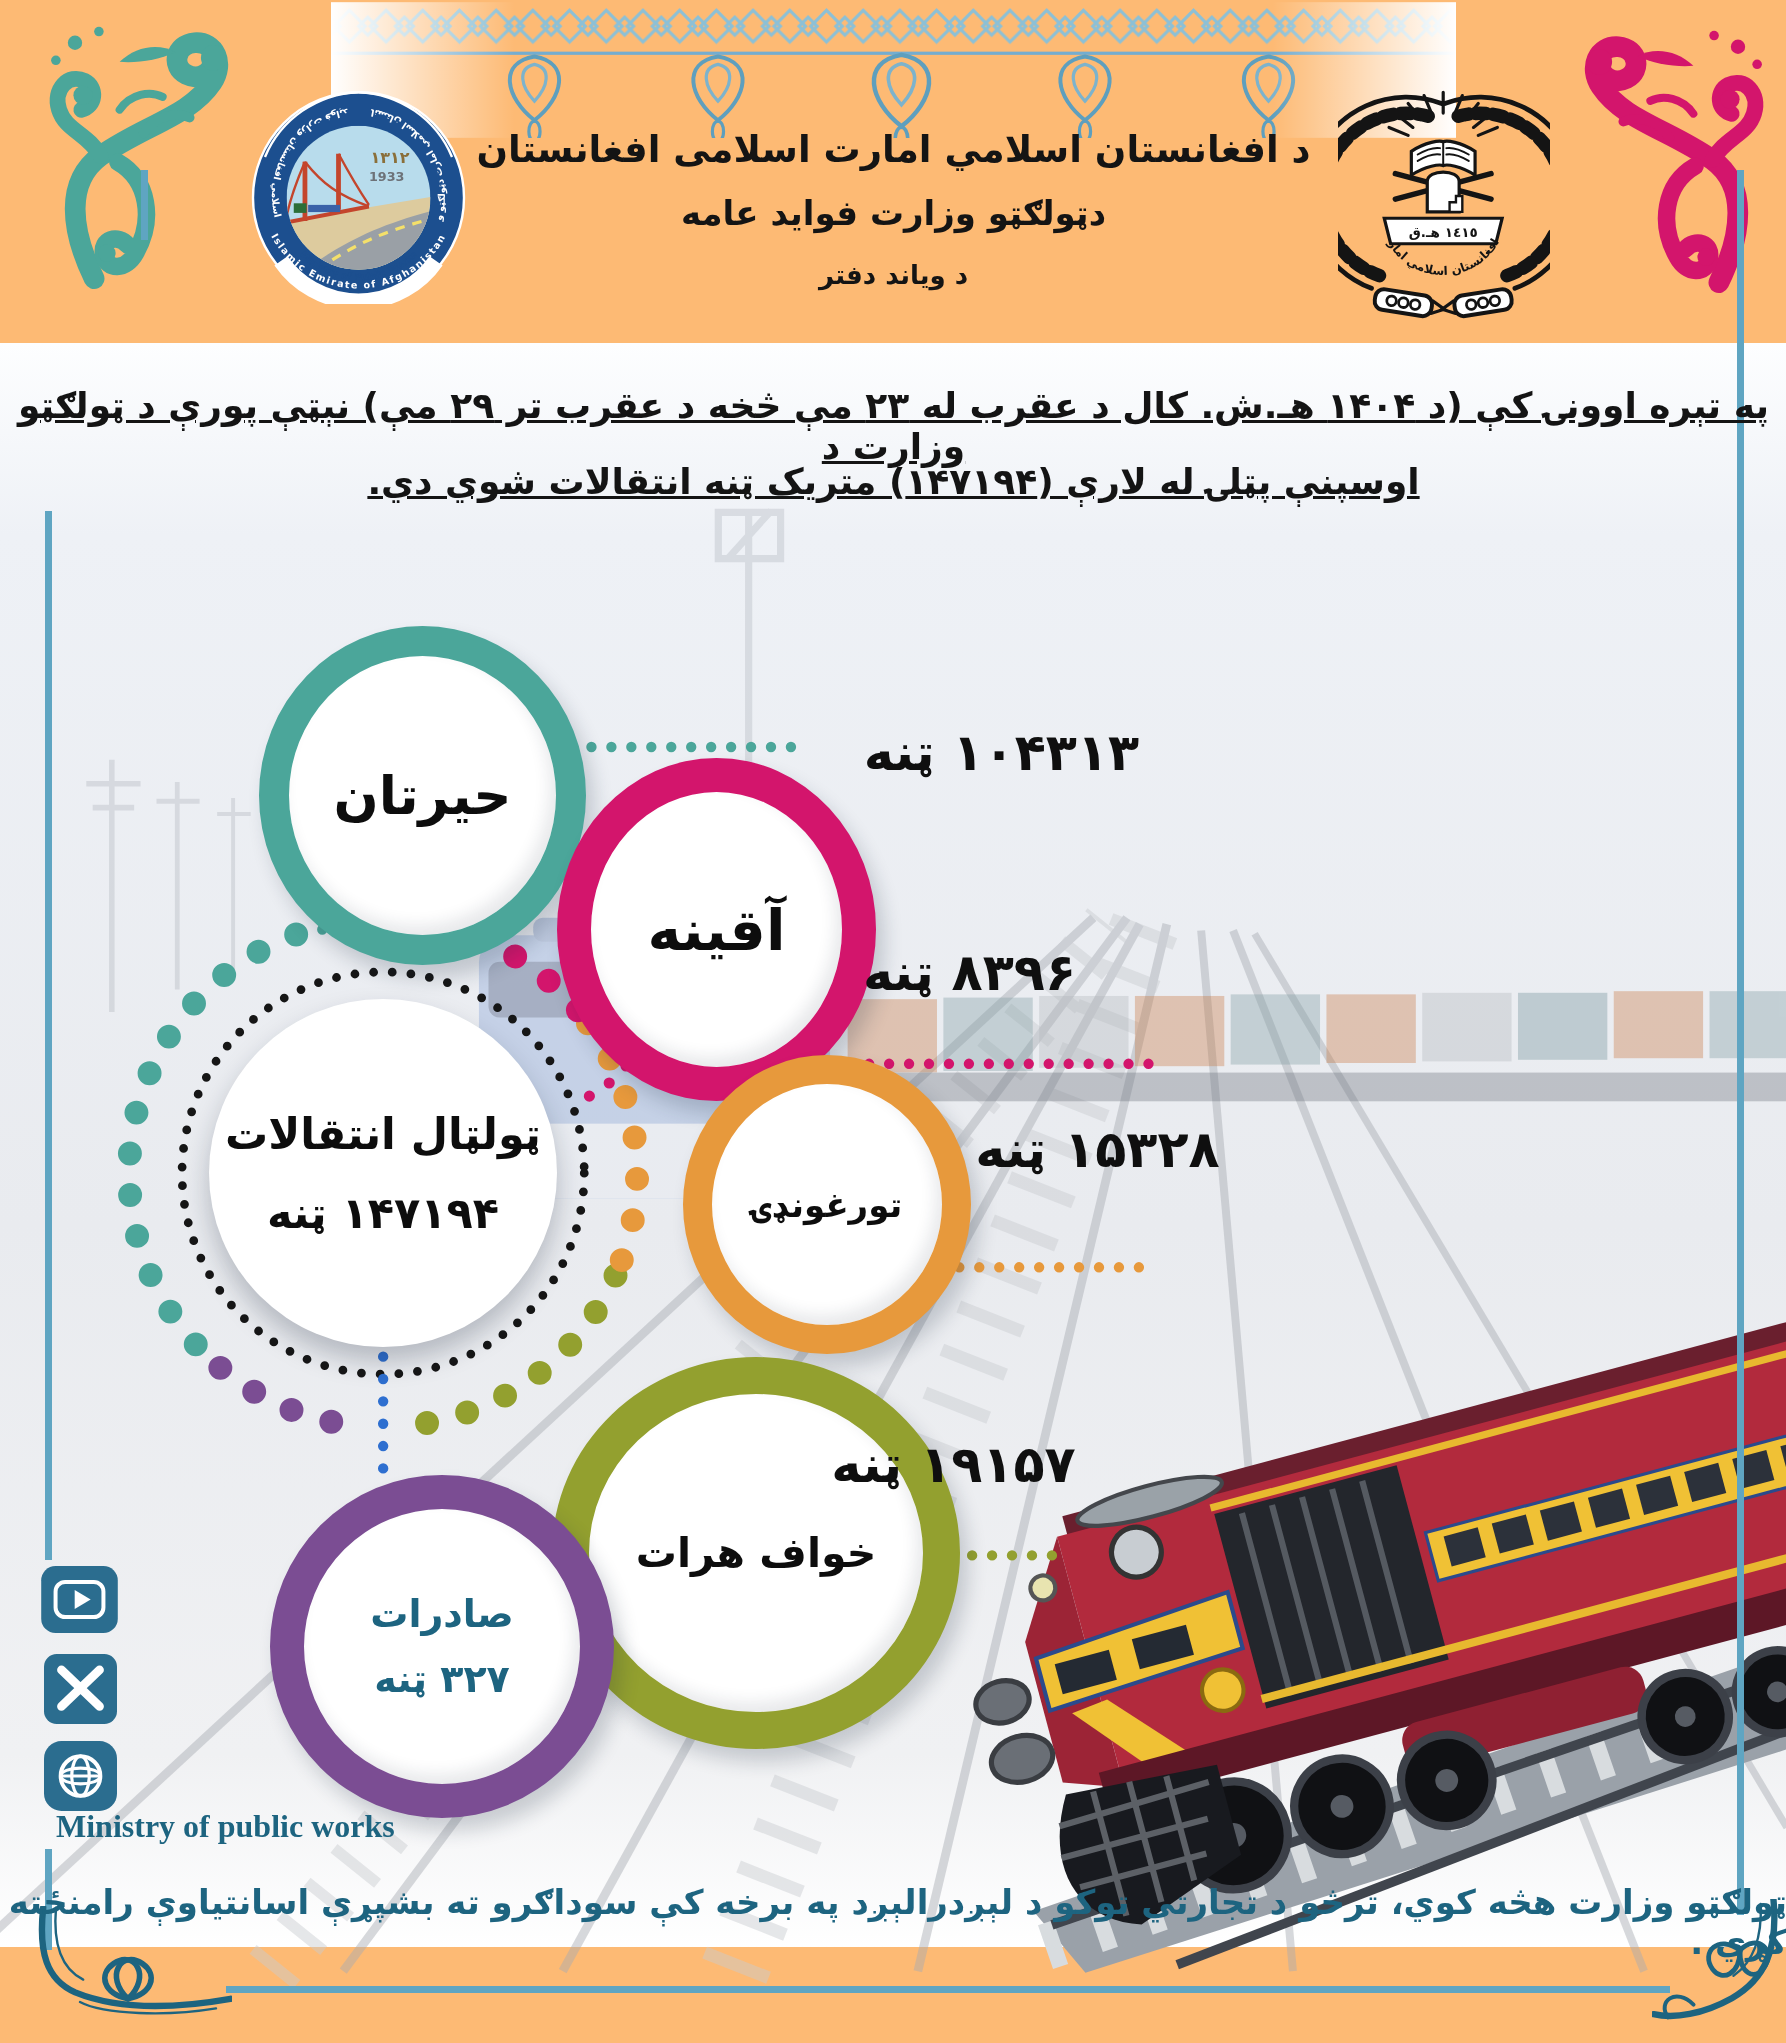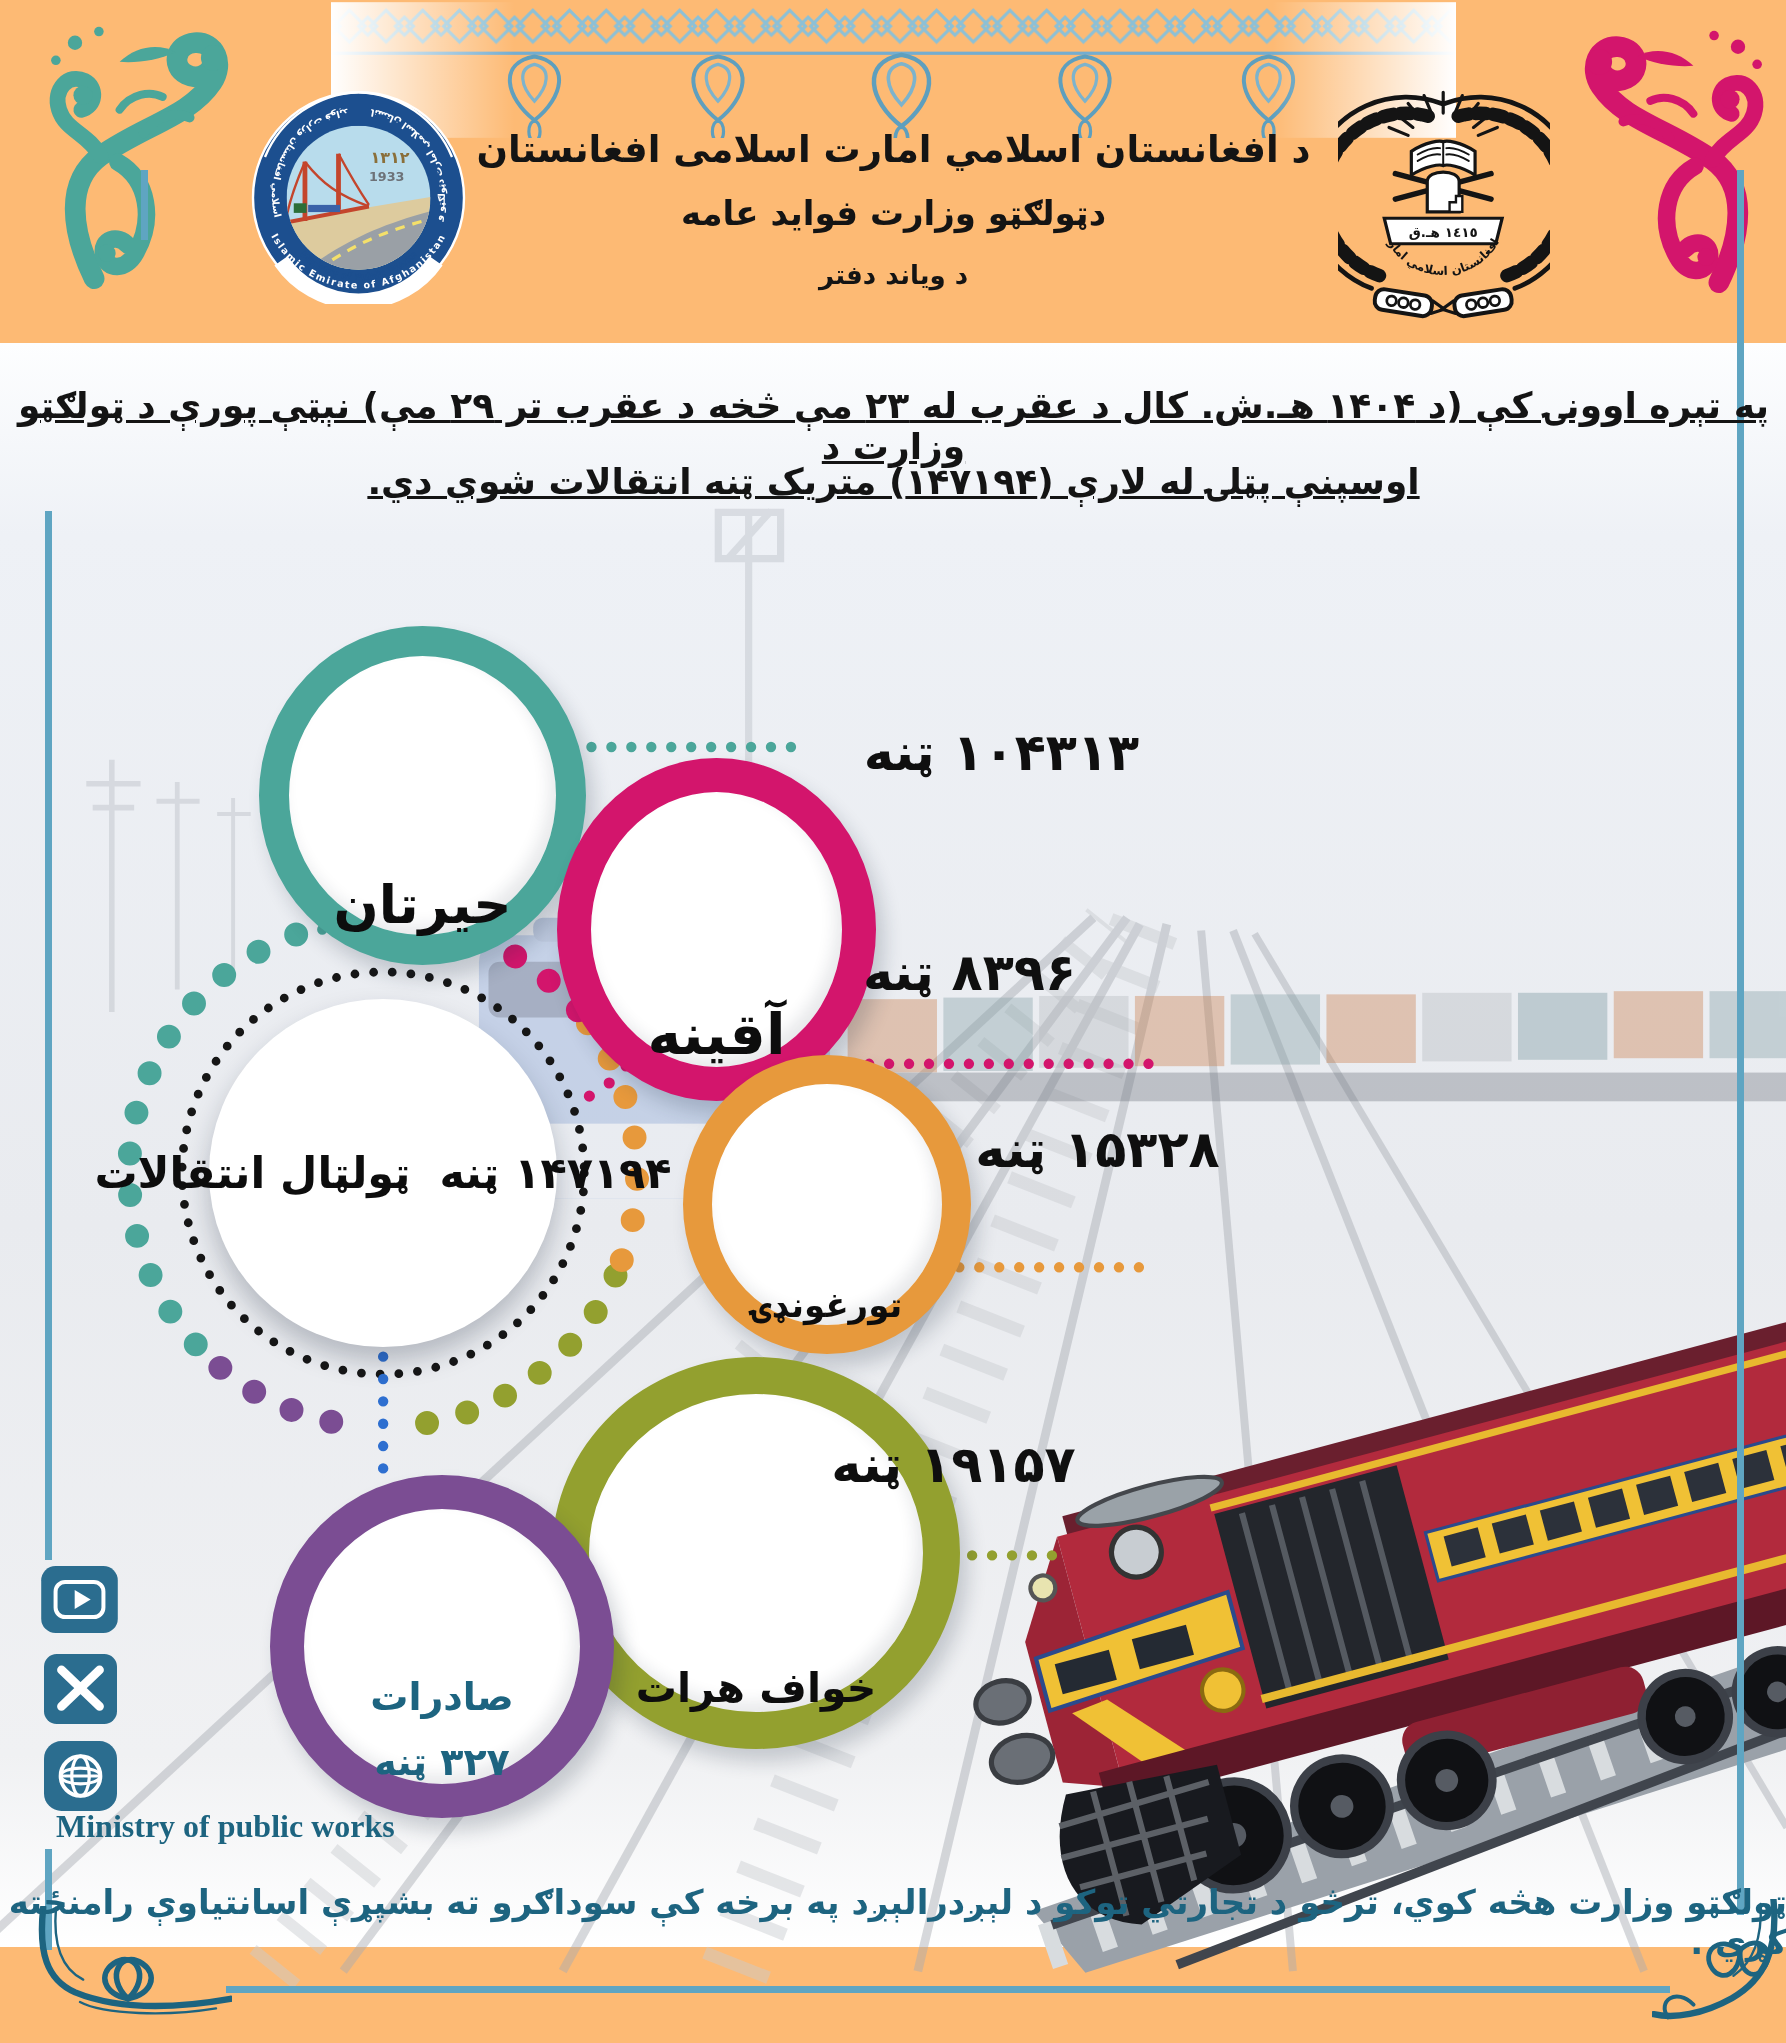--- a/index.html
+++ b/index.html
@@ -8,35 +8,35 @@
   .abs{position:absolute;}
   .rtl{direction:rtl;unicode-bidi:isolate;}
   .centerw{left:0;width:1787px;text-align:center;}
   .blk{color:#141414;font-weight:700;}
   .title1{font-size:37px;}
   .title2{font-size:34px;}
   .title3{font-size:26px;}
   .introline{font-size:36px;text-decoration:underline;}
   .station{border-radius:50%;background:#ffffff;
            box-shadow:8px 12.8px 19px rgba(25,40,60,.20), inset -6.4px -9.6px 14.4px rgba(25,40,60,.10);
-           display:flex;flex-direction:column;align-items:center;justify-content:flex-end;}
+           display:flex;flex-direction:column;align-items:center;justify-content:center;}
   .station .lbl{font-weight:700;color:#0d0d0d;white-space:nowrap;}
   #c-hairatan{left:259px;top:626px;width:267px;height:279px;border:30px solid #4BA69A;}
   #c-hairatan .lbl{font-size:53px;}
   #c-aqina{left:557px;top:758px;width:251px;height:275px;border:34px solid #D3156C;}
   #c-aqina .lbl{font-size:57px;}
   #c-torghundi{left:683px;top:1055px;width:230px;height:241px;border:29px solid #E7993C;}
   #c-torghundi .lbl{font-size:34px;}
   #c-khaf{left:552px;top:1357px;width:334px;height:318px;border:37px solid #93A02F;}
   #c-khaf .lbl{font-size:41px;}
   #c-exports{left:270px;top:1475px;width:276px;height:275px;border:34px solid #7B4D93;gap:21px;}
   #c-exports .lbl{font-size:38px;color:#1D6480;}
   #c-central{left:209px;top:999px;width:348px;height:348px;border-radius:50%;background:#fff;
              box-shadow:0 14.4px 25.5px rgba(20,30,50,.25);
-             display:flex;flex-direction:row;align-items:center;justify-content:center;gap:29px;}
+             display:flex;flex-direction:column;align-items:center;justify-content:center;gap:29px;}
   #c-central .hubline{font-size:43px;font-weight:700;color:#0d0d0d;white-space:nowrap;}
   .val{position:absolute;font-weight:700;color:#0f0f0f;font-size:51px;text-align:center;white-space:nowrap;}
   #v-hairatan{left:830px;top:723px;width:343px;}
   #v-aqina{left:810px;top:943px;width:319px;}
   #v-torghundi{left:930px;top:1120px;width:335px;}
   #v-khaf{left:786px;top:1435px;width:335px;}
   .vline{background:#5FA5C2;}
   #ministry-en{left:56px;top:1808px;font-family:"Liberation Serif","DejaVu Serif",serif;
                font-weight:700;font-size:32px;color:#1D6480;}
   #footer-note{top:1882px;font-size:34px;font-weight:700;color:#1D6480;text-align:right;}

